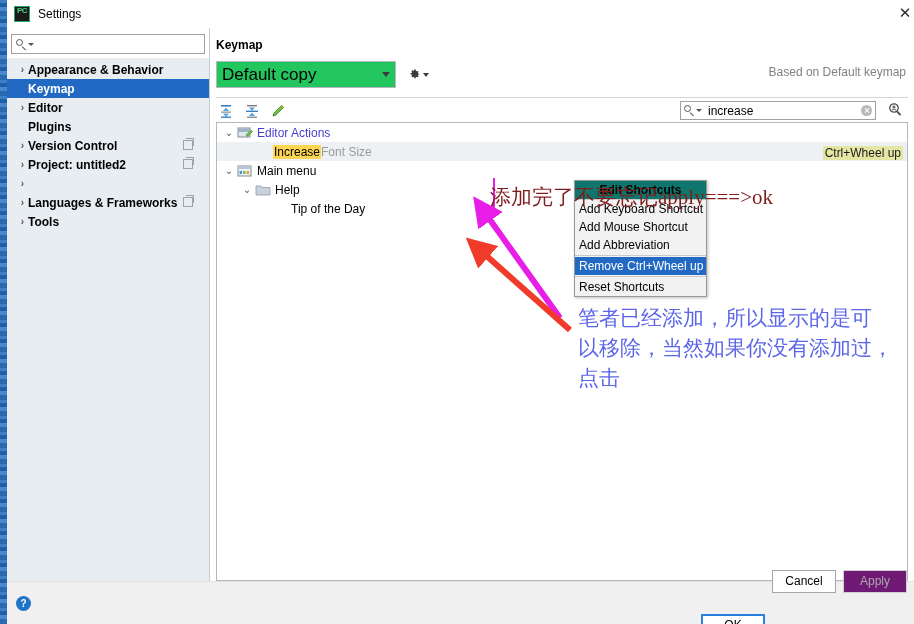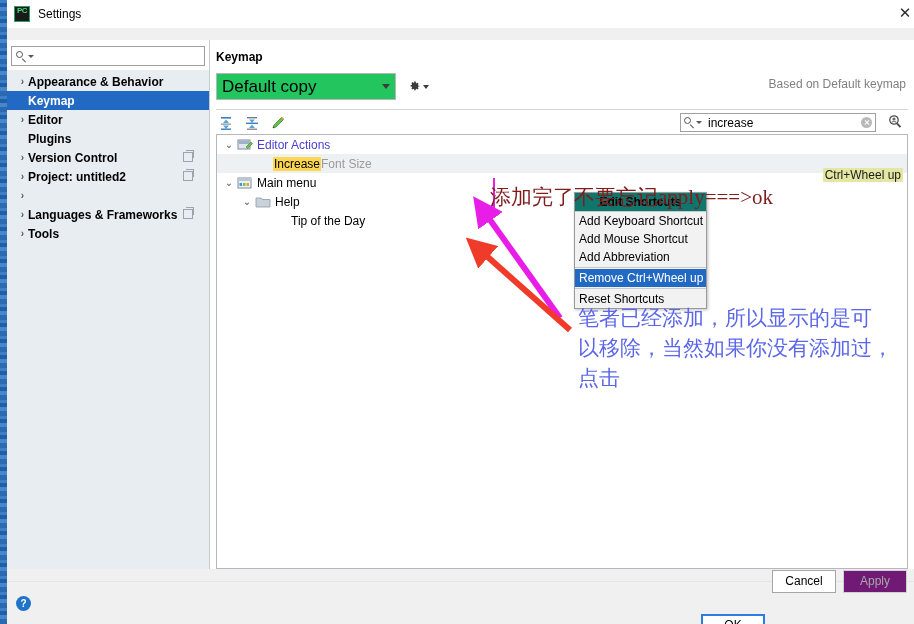--- a/index.html
+++ b/index.html
@@ -20,21 +20,21 @@
     background: #2b6cb8;
     background-image: repeating-linear-gradient(to bottom,
         #3d7fc4 0px, #3d7fc4 3px, #1f5fa8 3px, #1f5fa8 7px,
         #4a86c9 7px, #4a86c9 11px, #2a6ab2 11px, #2a6ab2 16px);
     z-index: 0;
   }
   .dialog {
     position: absolute; left: 7px; top: 0; width: 907px; height: 624px;
     background: #f0f0f0;
     z-index: 1;
-    display: flex; flex-direction: column; gap: 12px;
+    display: flex; flex-direction: column;
   }
   
   .titlebar {
     height: 28px; background: #ffffff;
     display: flex; align-items: center;
     padding-left: 7px;
     position: relative;
     flex: 0 0 auto;
   }
   .app-icon {
@@ -212,21 +212,21 @@
     display: flex; align-items: center; justify-content: center;
   }
   .ic { width: 16px; height: 14px; flex: 0 0 auto; margin-right: 4px; position: relative; }
   .node-text { color: #000; }
   .node-text.link { color: #4a3fd0; }
   .hit {
     background: #ffd651; color: #000; padding: 0 1px;
   }
   .dim { color: #9a9a9a; }
   .shortcut-tag {
-    position: absolute; right: 4px; top: 14px;
+    position: absolute; right: 4px; top: 4px;
     background: #e4e7a4; color: #1a1a1a;
     font-size: 12px; padding: 0 2px; border-radius: 1px;
   }
   
   .ctx-menu {
     position: absolute; left: 364px; top: 152px; width: 131px;
     background: #f2f2f2; border: 1px solid #9a9a9a;
     box-shadow: 1px 1px 3px rgba(0,0,0,0.25);
     z-index: 40; font-size: 12px;
   }

